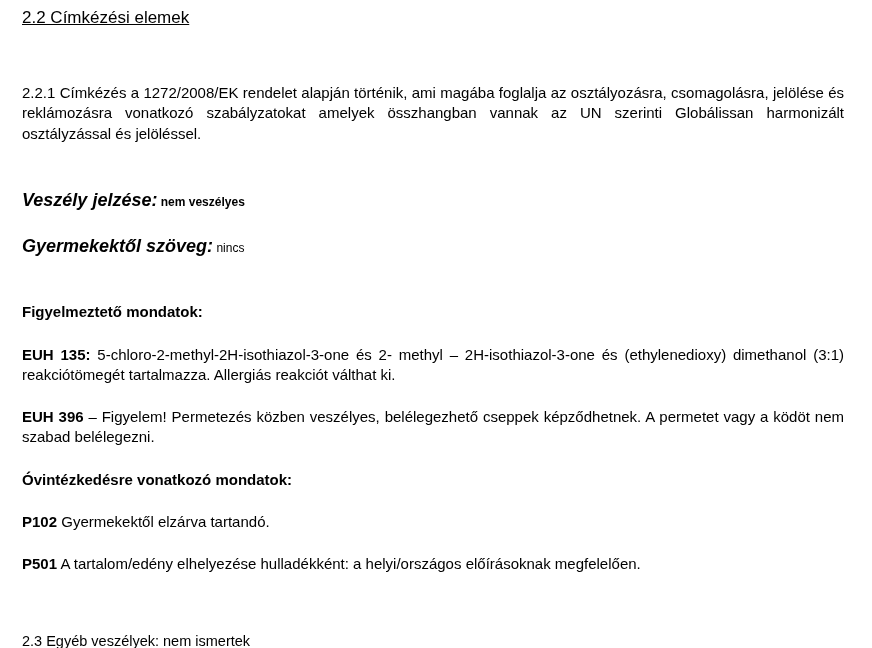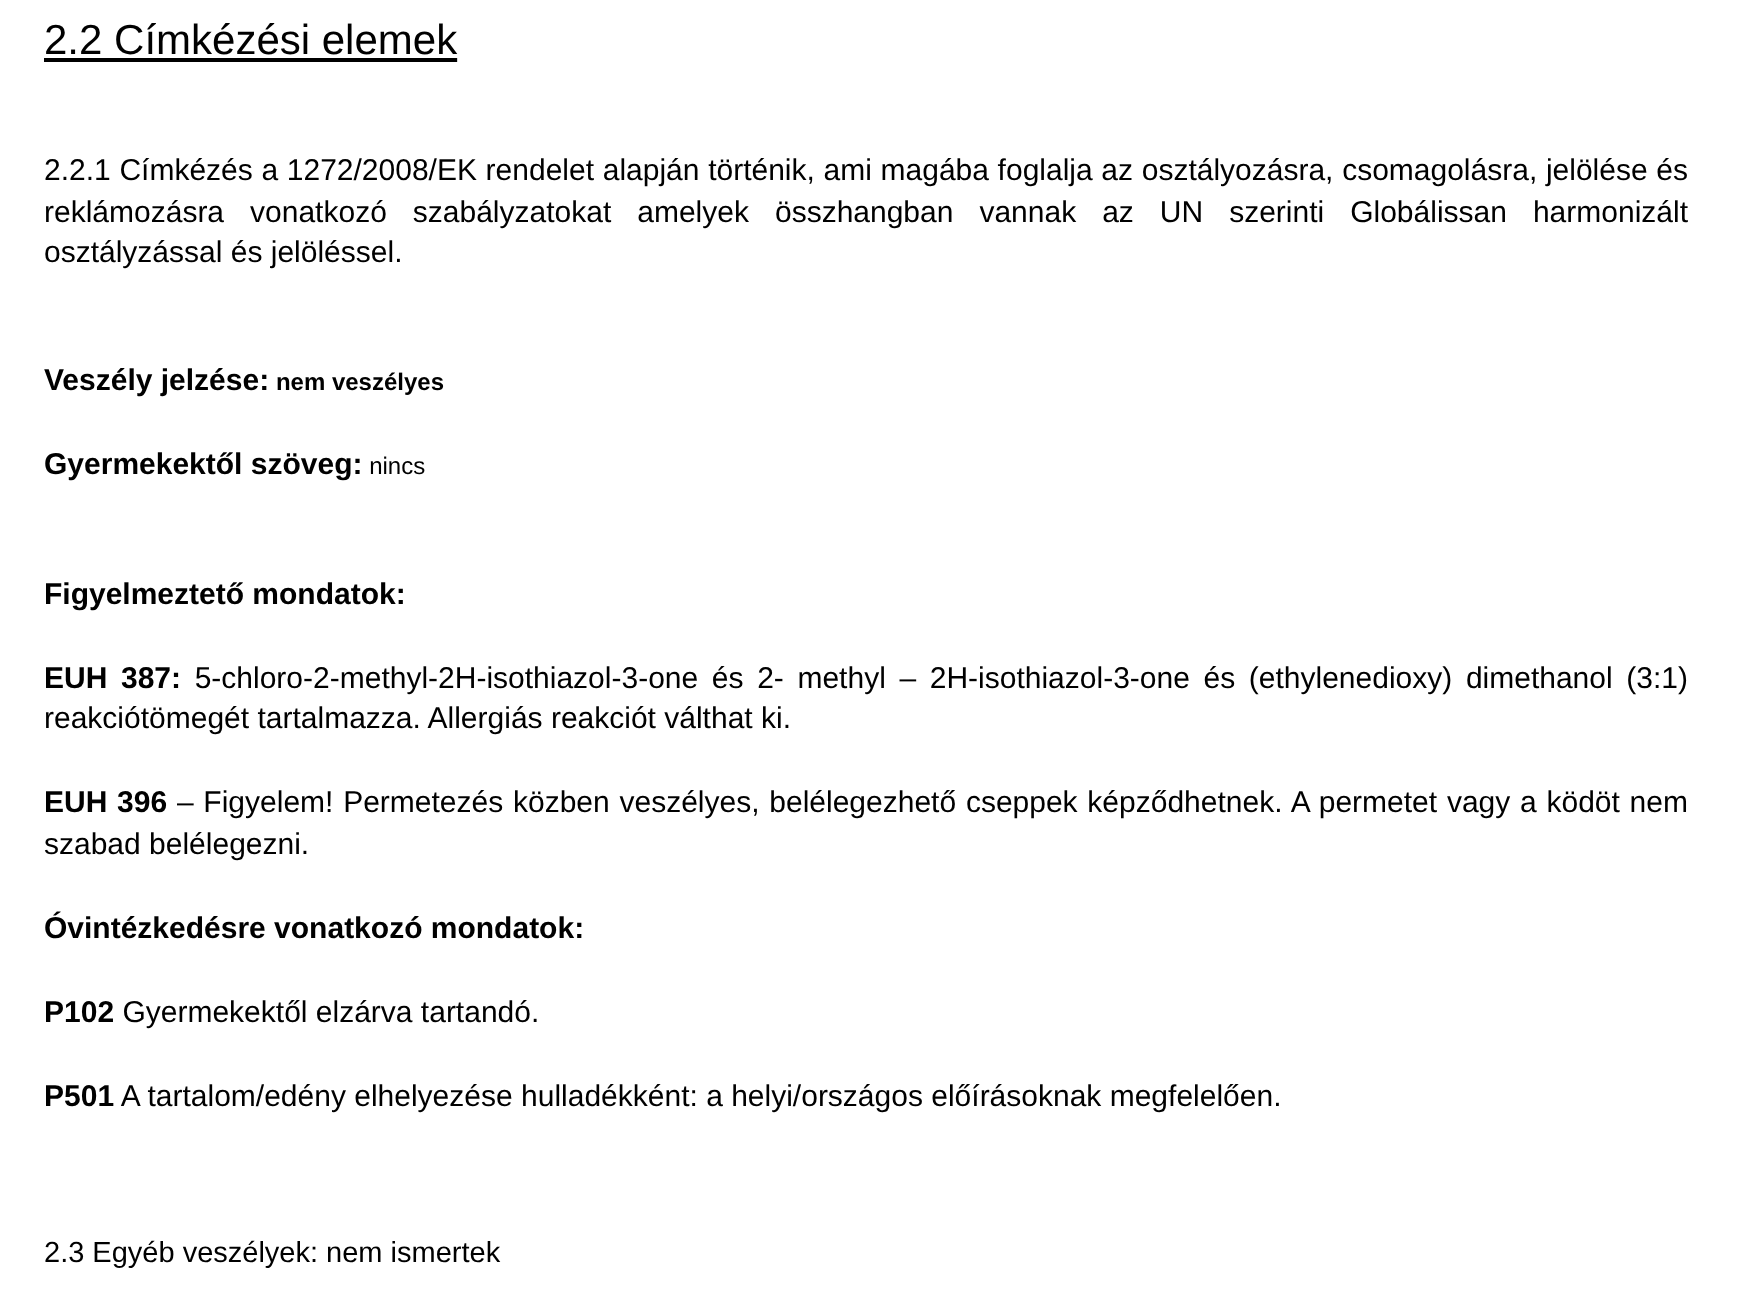--- a/index.html
+++ b/index.html
@@ -23,42 +23,43 @@
     box-sizing: border-box;
   }
   .content {
     position: absolute;
     left: 22px;
     top: 0;
     width: 822px;
   }
   .heading-underline {
     text-decoration: underline;
-    font-size: 21px;
+    font-size: 17px;
     margin-top: 7px;
     margin-bottom: 0;
     line-height: 1.3;
   }
   p {
     margin: 0;
     line-height: 1.35;
   }
   .para-justify {
     text-align: justify;
   }
   .block-intro {
-    margin-top: 20px;
+    margin-top: 32px;
     font-size: 15px;
   }
   .spacer-md { height: 22px; }
   .spacer-sm { height: 14px; }
   .spacer-xl { height: 44px; }
   .line-bold-label {
     font-weight: bold;
-    font-size: 15px;
+    font-size: 18px;
+    font-style: italic;
   }
   .small-bold {
     font-weight: bold;
     font-size: 12px;
   }
   .small-normal {
     font-weight: normal;
     font-size: 12px;
   }
   .section-title {
@@ -103,21 +104,21 @@
       <span class="line-bold-label">Gyermekektől szöveg:</span><span class="small-normal">&nbsp;</span><span class="small-normal">nincs</span>
     </p>
 
     <div class="spacer-xl"></div>
 
     <p class="section-title">Figyelmeztető mondatok:</p>
 
     <div class="spacer-md"></div>
 
     <p class="euh-block">
-      <span class="euh-code">EUH  387</span><span class="euh-code">:</span><span> 5-chloro-2-methyl-2H-isothiazol-3-one és 2- methyl – 2H-isothiazol-3-one és (ethylenedioxy) dimethanol (3:1) reakciótömegét tartalmazza. Allergiás reakciót válthat ki.</span>
+      <span class="euh-code">EUH  135</span><span class="euh-code">:</span><span> 5-chloro-2-methyl-2H-isothiazol-3-one és 2- methyl – 2H-isothiazol-3-one és (ethylenedioxy) dimethanol (3:1) reakciótömegét tartalmazza. Allergiás reakciót válthat ki.</span>
     </p>
 
     <div class="spacer-md"></div>
 
     <p class="euh-block">
       <span class="euh-code">EUH  396</span><span class="euh-code"></span><span> – Figyelem! Permetezés közben veszélyes, belélegezhető cseppek képződhetnek. A permetet vagy a ködöt nem szabad belélegezni.</span>
     </p>
 
     <div class="spacer-md"></div>
 

